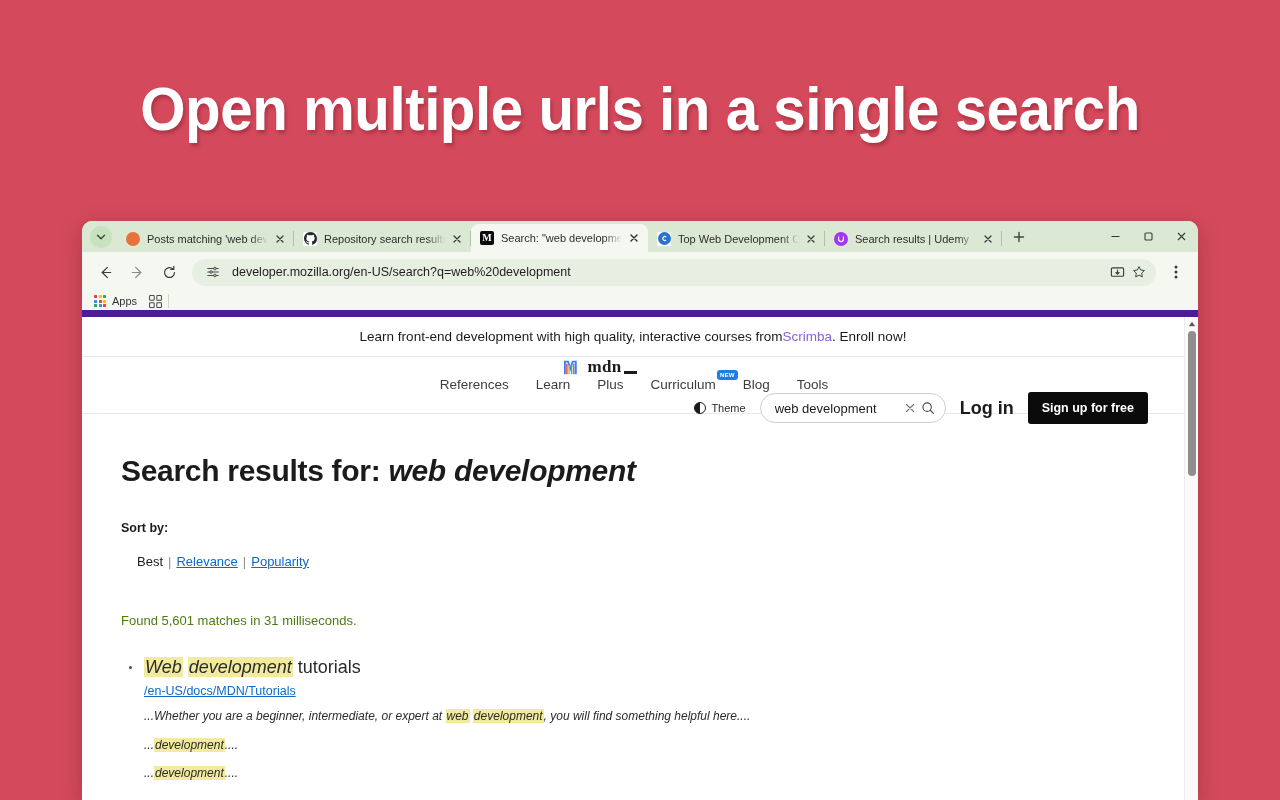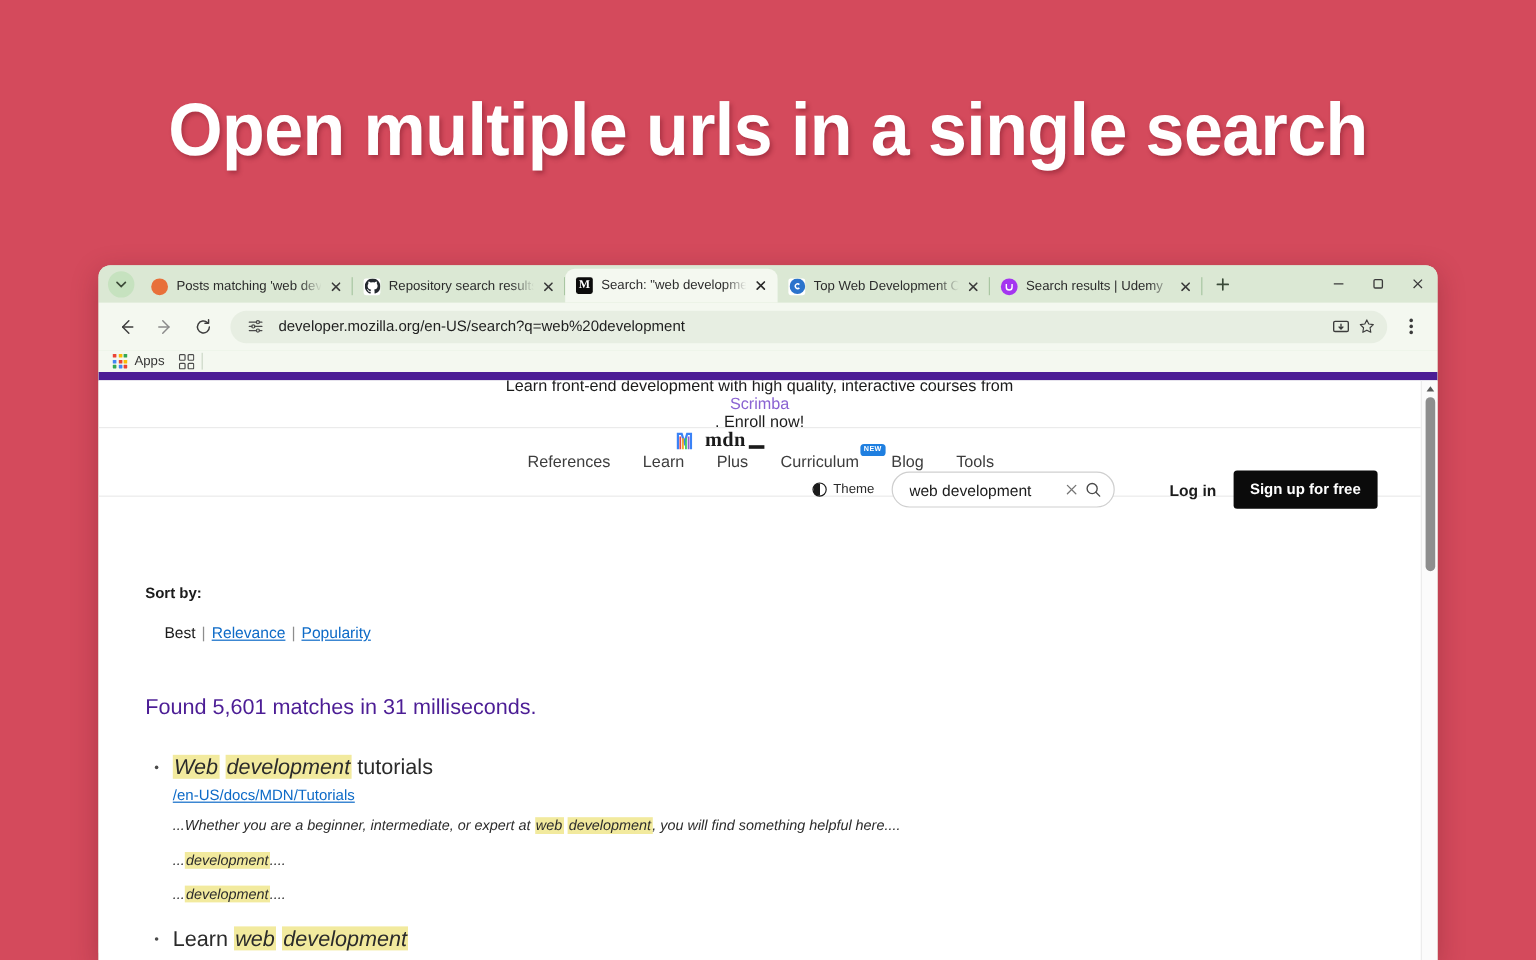--- a/index.html
+++ b/index.html
@@ -145,21 +145,20 @@
     height: 483px; background: #ffffff;
     position: relative; overflow: hidden;
   }
   .page { position:absolute; inset:0 14px 0 0; overflow:hidden; }
 
   .promo {
     height: 40px; background: #ffffff;
     display:flex; align-items:center; justify-content:center;
     font-size: 13.5px; color: #1b1b1b;
     border-bottom: 1px solid #e6e6e6;
-    flex-direction: column;
   }
   .promo a { color: #8a63d2; text-decoration: none; }
 
   .mdnheader {
     height: 57px; display:flex; align-items:center;
     padding: 0 36px 0 38px; border-bottom: 1px solid #e8e8e8;
     background:#fff;
     flex-direction:column;
   }
   .logo { display:flex; align-items:flex-end; flex:none; margin-right: 68px; position:relative; }
@@ -182,37 +181,37 @@
     width:12px;height:12px;border-radius:50%;
     border:1.5px solid #1b1b1b;
     background: linear-gradient(to right, #1b1b1b 0 50%, #ffffff 50% 100%);
   }
   .searchbox {
     width: 186px; height: 30px; border:1px solid #cfcfcf; border-radius:16px;
     display:flex; align-items:center; padding:0 8px 0 14px; background:#fff;
   }
   .searchbox .val { flex:1; font-size:13px; color:#1b1b1b; white-space:nowrap; overflow:hidden;}
   .sb-icon { width:18px;height:18px;display:flex;align-items:center;justify-content:center;flex:none;}
-  .login { font-size:13px; color:#1b1b1b; text-decoration:none; font-weight:600;margin-left:32px;}
+  .login { font-size:18px; color:#1b1b1b; text-decoration:none; font-weight:600;}
   .signup {
     background:#0b0b0b; color:#fff; font-size:12.5px; font-weight:bold;
     padding:9px 14px; border-radius:3px; white-space:nowrap;
   }
 
   
   .content { padding: 40px 0 0 39px; background:#fff; }
   h1.results-title {
     font-size: 30px; font-weight: bold; color:#1b1b1b; letter-spacing:-0.3px;
   }
   h1.results-title em { font-style: italic; }
   .sortby { margin-top: 33px; font-size:12.5px; color:#1b1b1b; font-weight:bold;}
   .sortlinks { margin-top: 19px; padding-left:16px; font-size:13px; color:#1b1b1b;}
   .sortlinks a { color:#0d6ac7; }
   .sortlinks .bar { color:#8d8d8d; margin:0 5px; }
-  .foundline { margin-top: 44px; font-size:18px; color:#4c1d95;}
+  .foundline { margin-top: 44px; font-size:13px; color:#4d7c0f;}
 
   ul.results { list-style:none; margin-top: 27px; }
   ul.results > li { position:relative; padding-left: 23px; margin-bottom: 14px;}
   ul.results > li::before {
     content:""; position:absolute; left:8px; top:11px;
     width:3px; height:3px; background:#4a4a4a; border-radius:50%;
   }
   .res-title { font-size:18px; color:#2b2b2b; line-height:24px; }
   mark { background:#f2ea9e; color:inherit; padding:0 1px; }
   .res-url { display:block; margin-top:5px; font-size:12.5px; color:#0d6ac7; text-decoration:underline;}
@@ -463,20 +462,21 @@
                   <path d="M10.6 10.6 L14.2 14.2" stroke="#4a4a4a" stroke-width="1.3" stroke-linecap="round"></path>
                 </svg>
             </span>
           </div>
           <a href="#" class="login">Log in</a>
           <div class="signup">Sign up for free</div>
         </div>
       </div>
 
       <div class="content">
+        <h1 class="results-title"><span>Search results for: </span><em>web development</em></h1>
 
         <div class="sortby">Sort by:</div>
         <div class="sortlinks">
           <span>Best</span><span class="bar">|</span><a href="#">Relevance</a><span class="bar">|</span><a href="#">Popularity</a>
         </div>
 
         <div class="foundline">Found 5,601 matches in 31 milliseconds.</div>
 
         <ul class="results">
           <li>

